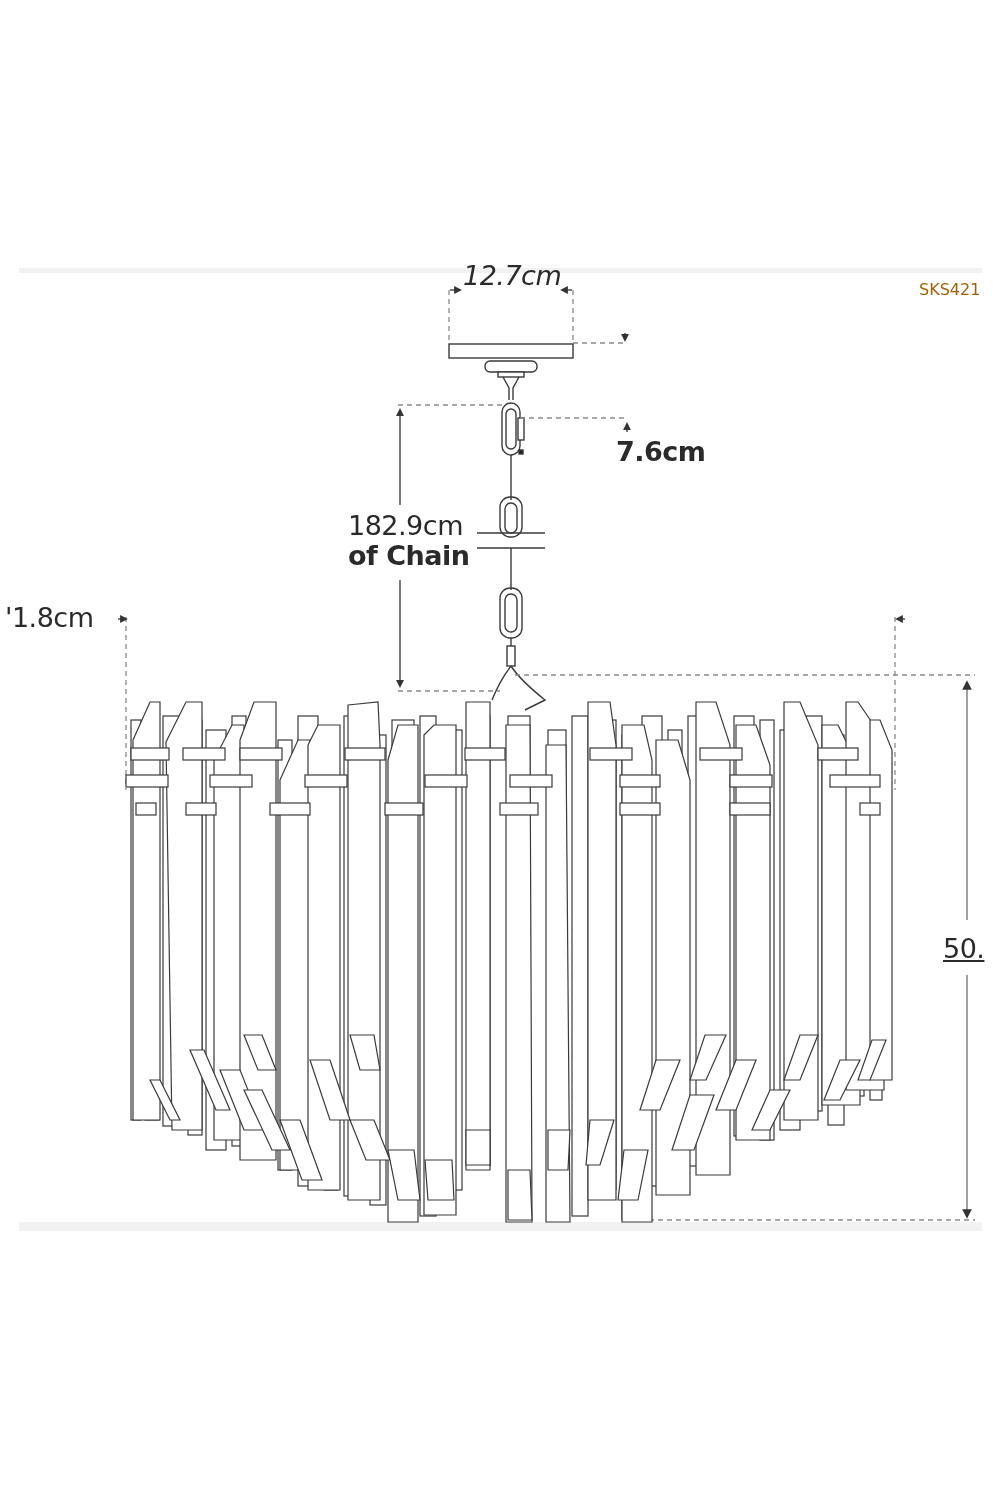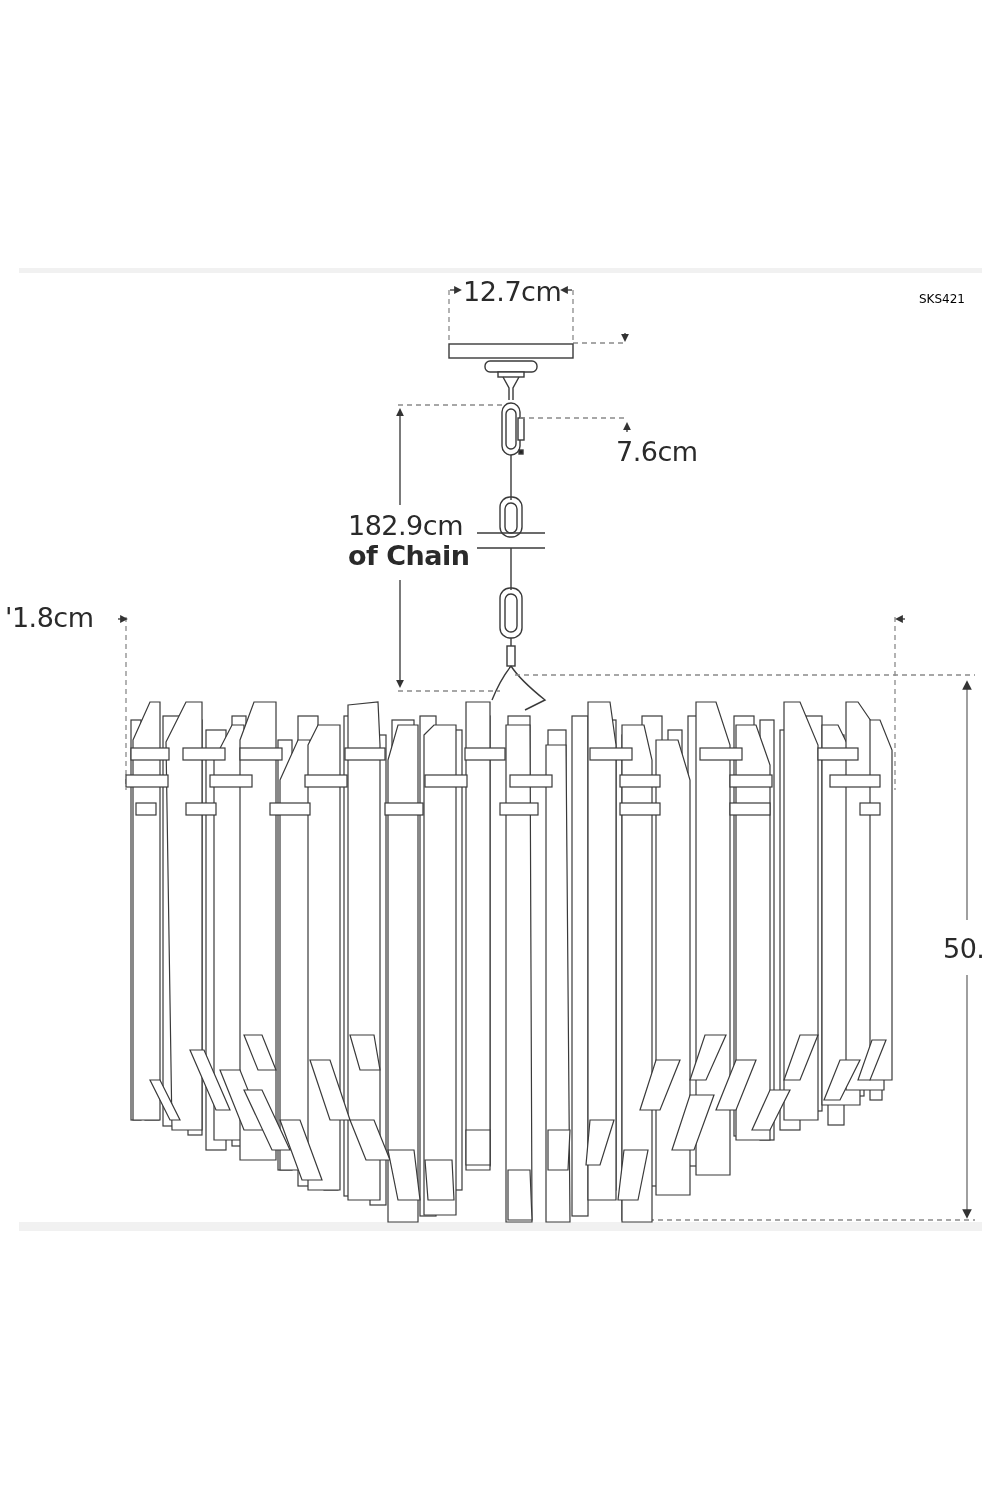--- a/index.html
+++ b/index.html
@@ -1,21 +1,21 @@
 <!DOCTYPE html>
 <html><head>
 <meta charset="utf-8">
 <style>
   html, body { margin: 0; padding: 0; background: #ffffff; }
   body { width: 1000px; height: 1500px; position: relative; overflow: hidden; font-family: "DejaVu Sans", sans-serif; }
   .band { position: absolute; left: 19px; width: 963px; background: #f1f1f1; }
   .band.top { top: 268px; height: 5px; }
   .band.bottom { top: 1222px; height: 9px; }
   .label { position: absolute; color: #2a2a2a; font-size: 27px; letter-spacing: -0.5px; white-space: nowrap; line-height: 1; }
-  .watermark { position: absolute; color: #000000; font-size: 12px; top: 292px; left: 919px; }
+  .watermark { position: absolute; color: #a16207; font-size: 16px; top: 280px; left: 919px; }
   svg.drawing { position: absolute; left: 0; top: 0; }
 </style>
 </head>
 <body>
 
 <div class="band top"></div>
 <div class="band bottom"></div>
 
 <div class="watermark">SKS421</div>
 
@@ -199,18 +199,18 @@
       <path d="M705 1035 L726 1035 L706 1080 L690 1080 Z"></path>
       <path d="M736 1060 L756 1060 L736 1110 L716 1110 Z"></path>
       <path d="M770 1090 L790 1090 L770 1130 L752 1130 Z"></path>
       <path d="M800 1035 L818 1035 L800 1080 L784 1080 Z"></path>
       <path d="M840 1060 L860 1060 L840 1100 L824 1100 Z"></path>
       <path d="M872 1040 L886 1040 L870 1080 L858 1080 Z"></path>
     </g>
   </g>
 </svg>
 
-<div class="label" style="left:463px; top:278px;">12.7cm</div>
-<div class="label" style="left:616px; top:438px;">7.6cm</div>
+<div class="label" style="left:463px; top:262px;font-style:italic;">12.7cm</div>
+<div class="label" style="left:616px; top:438px;font-weight:bold;">7.6cm</div>
 <div class="label" style="left:348px; top:512px;">182.9cm</div>
 <div class="label" style="left:348px; top:542px;font-weight:bold;">of Chain</div>
 <div class="label" style="left:5px; top:604px;">'1.8cm</div>
-<div class="label" style="left:943px; top:935px;">50.</div>
+<div class="label" style="left:943px; top:935px;text-decoration:underline;">50.</div>
 
 </body></html>

